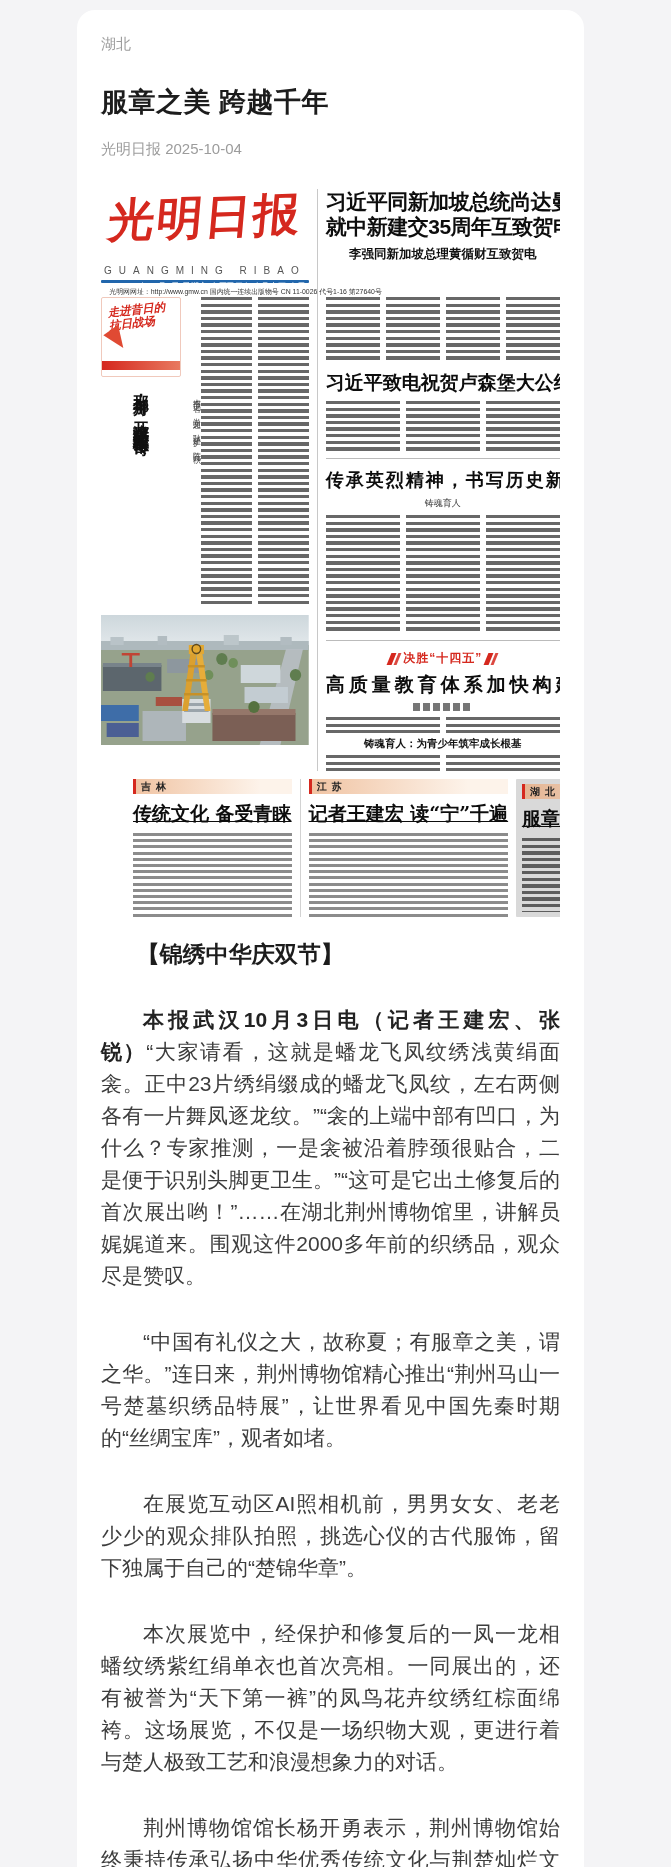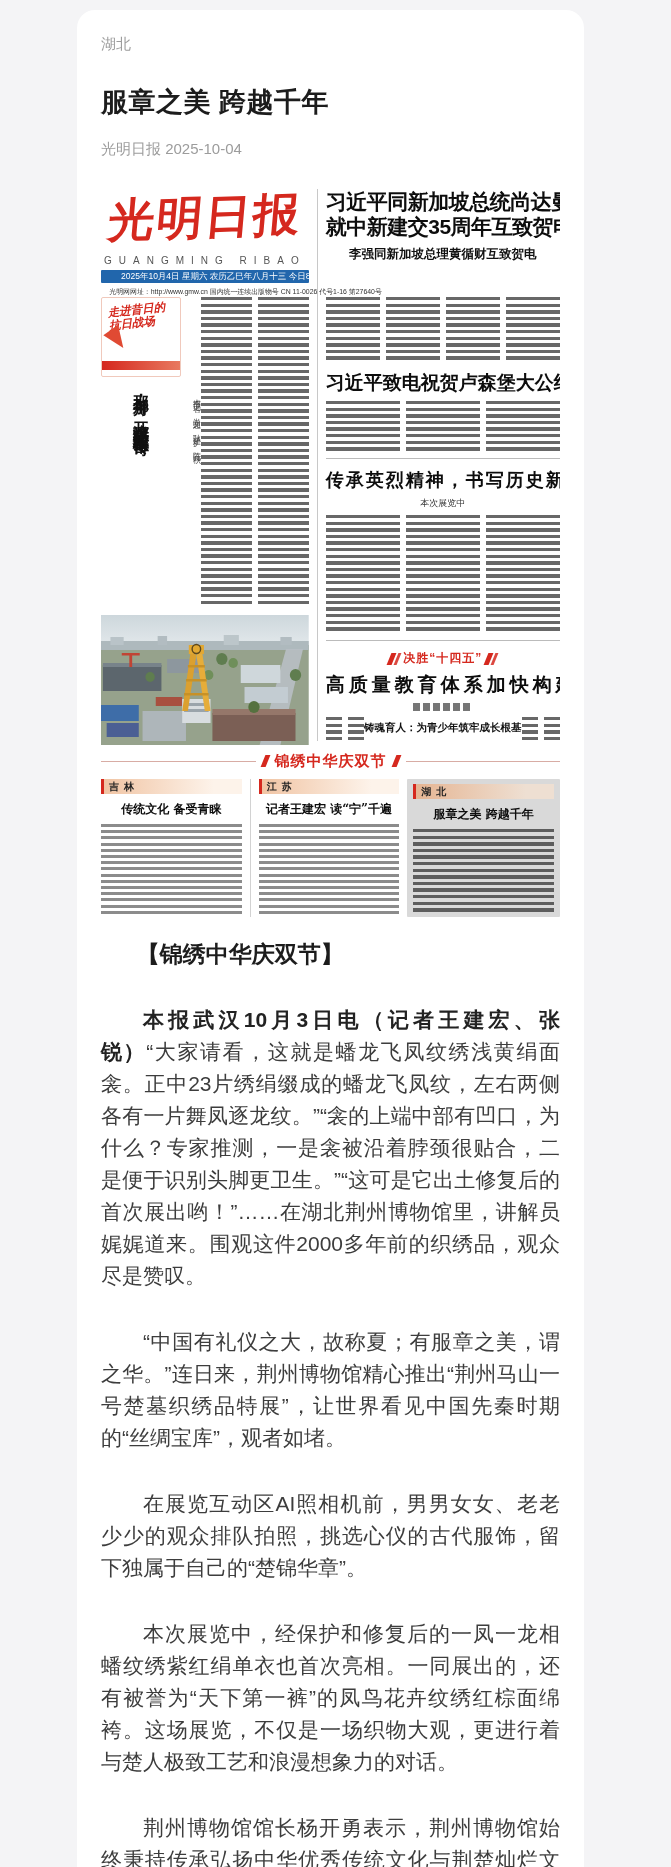--- a/index.html
+++ b/index.html
@@ -28,21 +28,21 @@
     color:#1a1a1a;
   }
   .np-top{display:flex;height:108px;flex:0 0 auto;}
   .np-masthead{width:47%;box-sizing:border-box;padding-right:8px;display:flex;flex-direction:column;align-items:stretch;}
   .np-script{
     font-family:"DejaVu Serif","Liberation Serif",serif;
     font-weight:bold;color:#d5281e;font-size:46px;line-height:56px;
     text-align:center;transform:skewX(-7deg) rotate(-2deg);
     letter-spacing:2px;white-space:nowrap;
   }
-  .np-latin{font-size:10px;letter-spacing:7px;color:#555;text-align:center;margin-top:10px;white-space:nowrap;}
+  .np-latin{font-size:10px;letter-spacing:7px;color:#555;text-align:center;margin-top:20px;white-space:nowrap;}
   .np-datebar{
     margin-top:4px;background:#2166ac;color:#fff;font-size:8.5px;line-height:13px;
     text-align:center;white-space:nowrap;overflow:hidden;border-radius:1px;padding-left:20px;
   }
   .np-infoline{font-size:7.5px;color:#333;text-align:center;margin-top:4px;white-space:nowrap;transform:scale(.92);}
   .np-headline1{width:53%;box-sizing:border-box;border-left:1px solid #c8c8c8;padding-left:8px;
     display:flex;flex-direction:column;justify-content:flex-start;}
   .np-h1{
     font-size:21px;font-weight:900;line-height:1.2;text-align:center;
     letter-spacing:-.5px;color:#0d0d0d;white-space:nowrap;
@@ -88,37 +88,37 @@
   .np-h3{font-family:"DejaVu Serif","Liberation Serif",serif;font-size:18px;font-weight:900;
     letter-spacing:2px;text-align:center;margin:2px 0;white-space:nowrap;color:#0d0d0d;}
   .np-byline{font-size:9px;color:#333;text-align:center;margin:3px 0 5px 0;font-family:"DejaVu Serif",serif;}
   .np-tag{display:flex;align-items:center;justify-content:center;gap:4px;margin:2px 0;}
   .np-tag-text{color:#d5281e;font-weight:900;font-size:12px;letter-spacing:1px;}
   .slash{width:5px;height:12px;background:#d5281e;transform:skewX(-22deg);}
   .slash.small{width:3px;margin-left:-2px;opacity:.85;}
   .np-h4{font-family:"DejaVu Serif","Liberation Serif",serif;font-size:19px;font-weight:900;
     letter-spacing:4px;text-align:center;margin:3px 0;white-space:nowrap;color:#0d0d0d;}
   .byline-sim{height:8px;width:60px;margin:2px auto 6px auto;background-image:repeating-linear-gradient(90deg,rgba(60,60,60,.7) 0 7px,transparent 7px 10px);}
-  .tiny2wrap{flex:1;display:flex;flex-direction:row;min-height:0;}
+  .tiny2wrap{flex:1;display:flex;flex-direction:column;min-height:0;}
   .tiny2wrap .tinycols{flex:1;}
   .np-sub4{font-size:10.5px;font-weight:900;text-align:center;margin:4px 0;color:#111;}
 
   .np-banner{display:flex;align-items:center;gap:7px;margin-top:10px;height:20px;flex:0 0 auto;}
   .banner-line{flex:1;height:1px;background:#d8aca4;}
   .banner-text{color:#d5281e;font-weight:900;font-size:15px;letter-spacing:1px;white-space:nowrap;}
 
-  .np-regions{display:flex;gap:8px;margin-top:8px;height:138px;flex:0 0 auto;}
+  .np-regions{display:flex;gap:8px;margin-top:8px;height:138px;flex:0 0 auto;margin-left:32px;}
   .region{flex:1;display:flex;flex-direction:column;box-sizing:border-box;}
   .region + .region{border-left:1px solid #d2d2d2;padding-left:8px;}
   .region-tag{display:flex;align-items:center;height:15px;flex:0 0 auto;
     background:linear-gradient(90deg,#f0c3a2,#fdf3ea 80%);}
   .region-bar{width:3px;height:100%;background:#d5281e;margin-right:5px;flex:0 0 auto;}
   .region-label{font-family:"DejaVu Serif","Liberation Serif",serif;font-size:10px;letter-spacing:5px;color:#222;font-weight:700;white-space:nowrap;}
-  .region-headline{font-family:"DejaVu Serif","Liberation Serif",serif;font-size:12px;font-weight:900;
-    text-align:center;margin:7px 0 6px 0;white-space:nowrap;color:#0d0d0d;}
+  .region-headline{font-family:"DejaVu Serif","Liberation Serif",serif;font-size:19px;font-weight:900;
+    text-align:center;margin:7px 0 6px 0;white-space:nowrap;color:#0d0d0d;text-decoration:underline;}
   .region .sim-fill{flex:1;}
   .region.highlight{background:#d9d9d9;padding:5px 6px;border-left:none;border-radius:1px;}
   .region.highlight .region-tag{background:linear-gradient(90deg,#e5b491,#eedfd2 80%);}
 
   
   .section-heading{font-size:23px;font-weight:700;color:#1c1c1c;margin:22px 0 0 0;text-indent:1.55em;}
   .art-p{
     font-size:21px;line-height:32px;color:#3d3d3d;
     text-align:justify;text-indent:2em;margin:34px 0 0 0;
     word-break:break-all;
@@ -225,21 +225,21 @@
             <div class="sim"></div>
         </div>
         <div class="np-h2">习近平致电祝贺卢森堡大公纪尧姆即位</div>
         <div class="tinycols" style="height:50px">
           <div class="sim"></div>
             <div class="sim"></div>
             <div class="sim"></div>
         </div>
         <hr class="np-rule">
         <div class="np-h3">传承英烈精神，书写历史新篇</div>
-        <div class="np-byline">本次展览中</div>
+        <div class="np-byline">铸魂育人</div>
         <div class="tinycols" style="height:118px">
           <div class="sim"></div>
             <div class="sim"></div>
             <div class="sim"></div>
         </div>
         <hr class="np-rule">
         <div class="np-tag">
           <span class="slash"></span>
             <span class="slash small"></span>
           <span class="np-tag-text">决胜“十四五”</span>
@@ -255,27 +255,20 @@
           </div>
           <div class="np-sub4">铸魂育人：为青少年筑牢成长根基</div>
           <div class="tinycols" style="height:26px">
             <div class="sim"></div>
               <div class="sim"></div>
           </div>
         </div>
       </div>
     </div>
 
-    <div class="np-banner">
-      <div class="banner-line"></div>
-      <span class="slash"></span>
-      <span class="banner-text">锦绣中华庆双节</span>
-      <span class="slash"></span>
-      <div class="banner-line"></div>
-    </div>
 
     <div class="np-regions" id="np-regions">
         <div class="region">
           <div class="region-tag">
             <span class="region-bar"></span>
             <span class="region-label">吉林</span>
           </div>
           <div class="region-headline">传统文化  备受青睐</div>
           <div class="sim-light sim-fill sim"></div>
         </div>

